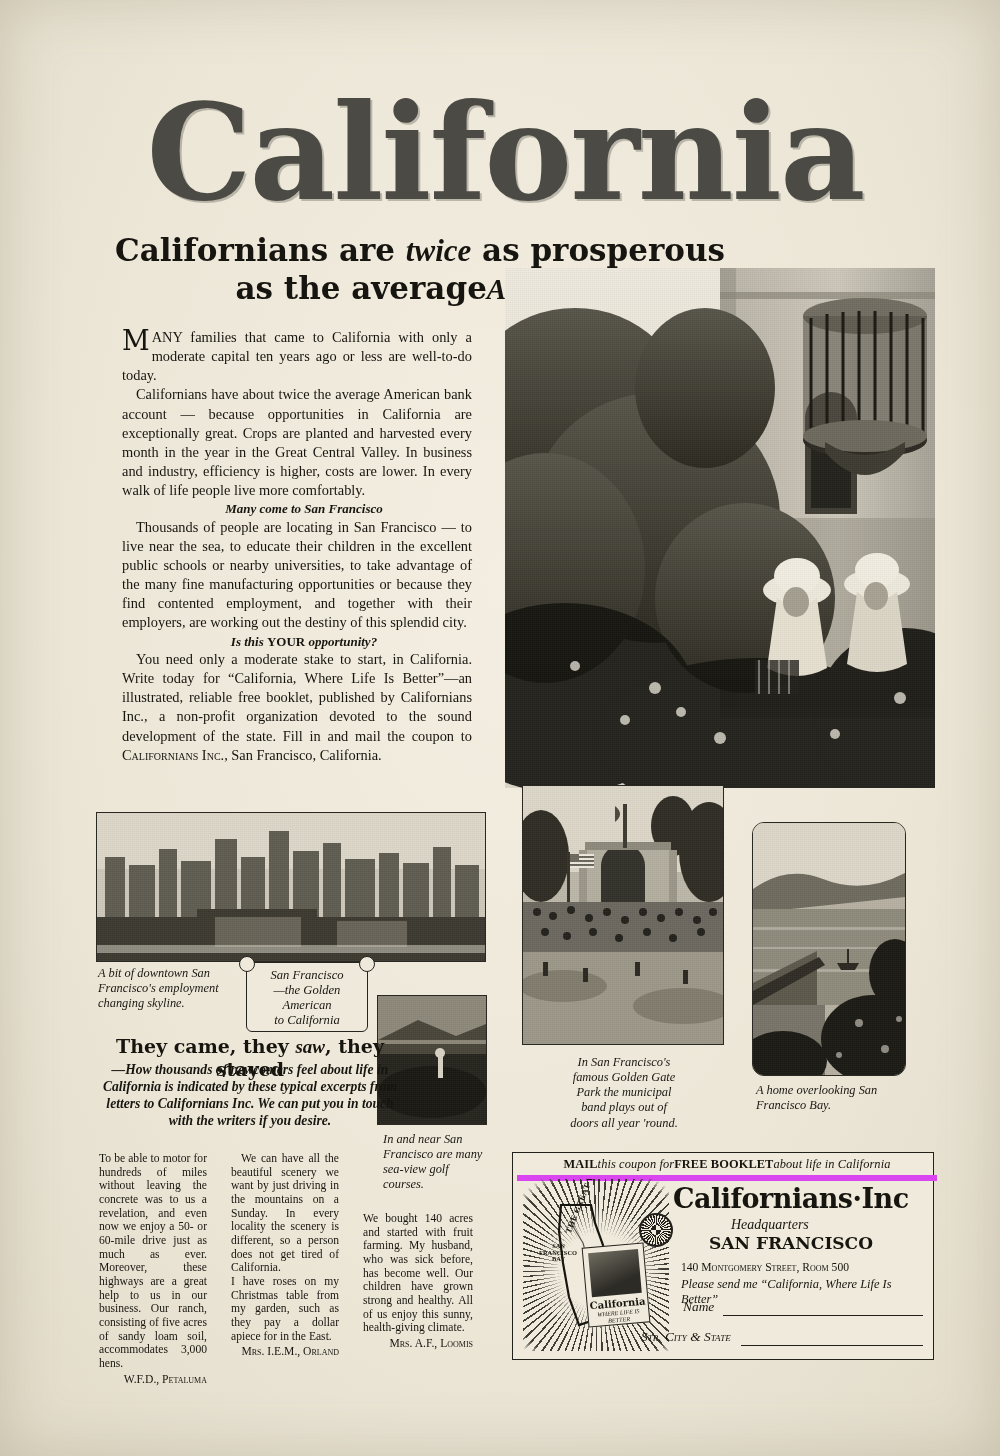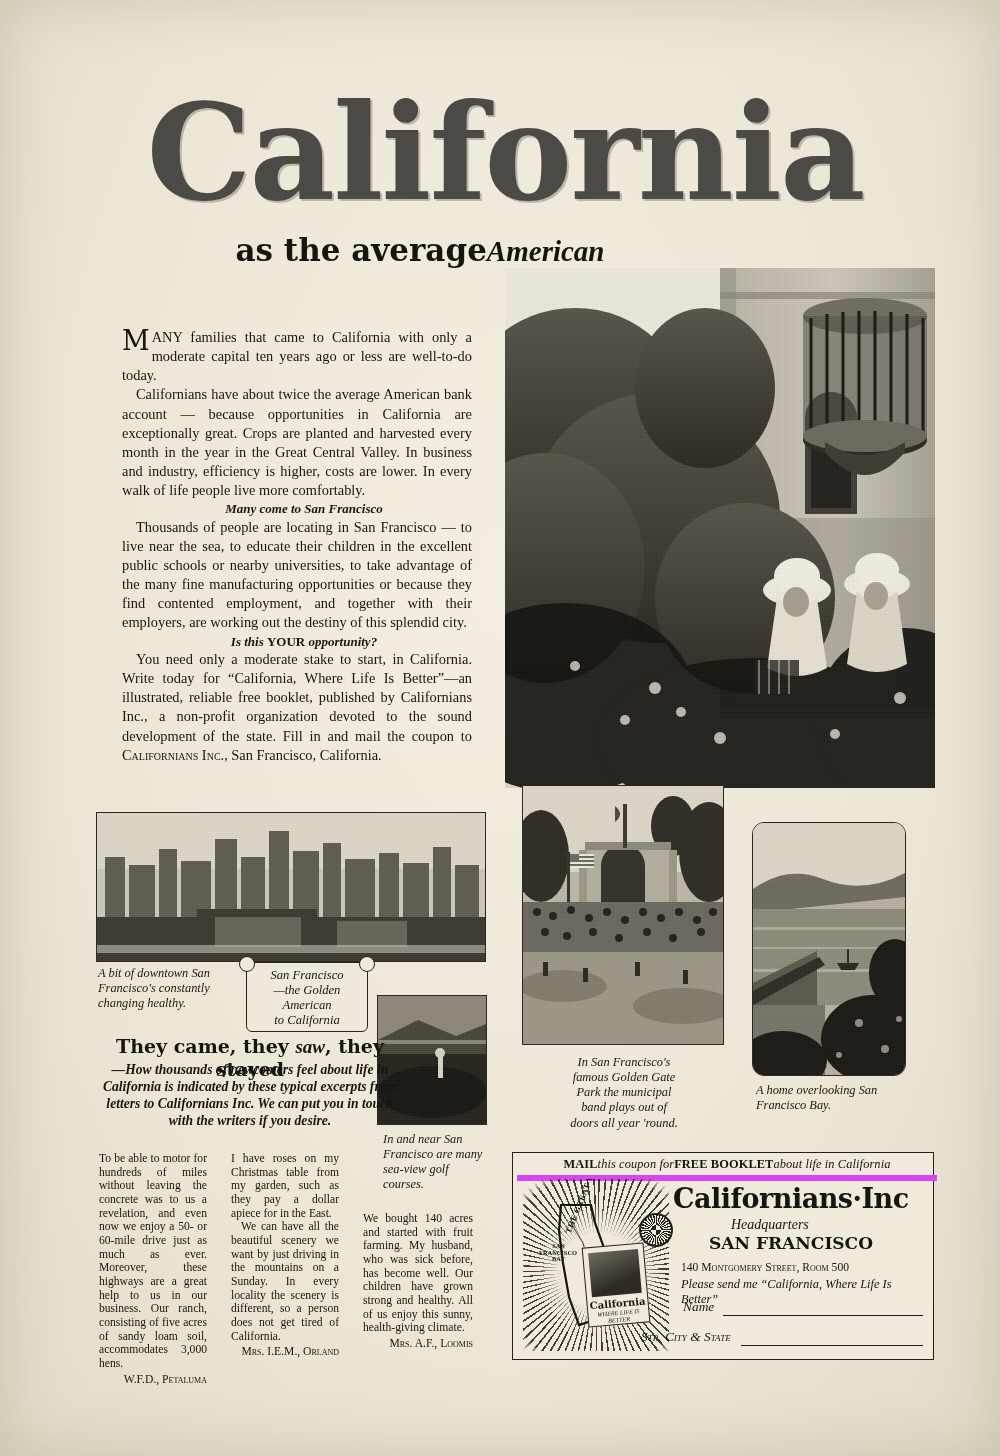--- a/index.html
+++ b/index.html
@@ -252,20 +252,23 @@
 </head>
 <body>
 
 <div class="page">
 
   <div class="masthead">
     <div class="big">California</div>
   </div>
 
   <div class="subhead">
+    <div>
+      <span>Californians are </span><i>twice</i><span> as prosperous</span>
+    </div>
     <div>
       <span>as the </span><span>average</span><span class="sc" style="font-family:'Liberation Serif',serif;font-style:italic;">American</span>
     </div>
   </div>
 
   <div class="col">
     <p class="first"><span class="dropcap">M</span><span>ANY families that came to California with only a moderate capital ten years ago or less are well-to-do today.</span></p>
     <p>Californians have about twice the average American bank account — because opportunities in California are exceptionally great. Crops are planted and harvested every month in the year in the Great Central Valley. In business and industry, efficiency is higher, costs are lower. In every walk of life people live more comfortably.</p>
     <p class="subsec">Many come to San Francisco</p>
     <p>Thousands of people are locating in San Francisco — to live near the sea, to educate their children in the excellent public schools or nearby universities, to take advantage of the many fine manufacturing opportunities or because they find contented employment, and together with their employers, are working out the destiny of this splendid city.</p>
@@ -399,21 +402,21 @@
       <g fill="#8d8879" opacity=".55">
         <rect x="118" y="104" width="86" height="30"></rect>
         <rect x="240" y="108" width="70" height="26"></rect>
       </g>
       <g fill="#e4dfd0" opacity=".5">
         <rect x="0" y="132" width="388" height="8"></rect>
       </g>
     </svg>
     <div class="grain"></div>
   </div>
-  <div class="caption" style="left:98px;top:966px;width:150px;">A bit of downtown San Francisco's constantly changing healthy.</div>
+  <div class="caption" style="left:98px;top:966px;width:150px;">A bit of downtown San Francisco's employment changing skyline.</div>
 
   <div class="seal">
     <div>San Francisco</div>
     <div>—the Golden</div>
     <div>American</div>
     <div>to California</div>
   </div>
 
   <div class="photo" style="left:377px;top:995px;width:108px;height:128px;">
     <svg viewBox="0 0 108 128" width="108" height="128" preserveAspectRatio="none">
@@ -541,22 +544,22 @@
     <span>They came, they </span><i>saw</i><span>, they stayed</span>
   </div>
   <div class="cameblurb">—How thousands of newcomers feel about life in California is indicated by these typical excerpts from letters to Californians Inc. We can put you in touch with the writers if you desire.</div>
 
   <div class="testi" style="left:99px;top:1152px;width:108px;">
     <span>To be able to motor for hundreds of miles without leaving the concrete was to us a revelation, and even now we enjoy a 50- or 60-mile drive just as much as ever. Moreover, these highways are a great help to us in our business. Our ranch, consisting of five acres of sandy loam soil, accommodates 3,000 hens.</span>
     <span class="sig">W.F.D., Petaluma</span>
   </div>
 
   <div class="testi" style="left:231px;top:1152px;width:108px;">
+    <span style="display:block;text-indent:10px;">We can have all the beautiful scenery we want by just driving in the mountains on a Sunday. In every locality the scenery is different, so a person does not get tired of California.</span>
     <span>I have roses on my Christmas table from my garden, such as they pay a dollar apiece for in the East.</span>
-    <span style="display:block;text-indent:10px;">We can have all the beautiful scenery we want by just driving in the mountains on a Sunday. In every locality the scenery is different, so a person does not get tired of California.</span>
     <span class="sig">Mrs. I.E.M., Orland</span>
   </div>
 
   <div class="testi" style="left:363px;top:1212px;width:110px;">
     <span>We bought 140 acres and started with fruit farming. My husband, who was sick before, has become well. Our children have grown strong and healthy. All of us enjoy this sunny, health-giving climate.</span>
     <span class="sig">Mrs. A.F., Loomis</span>
   </div>
 
   <div class="coupon">
     <div class="coupon-head">

